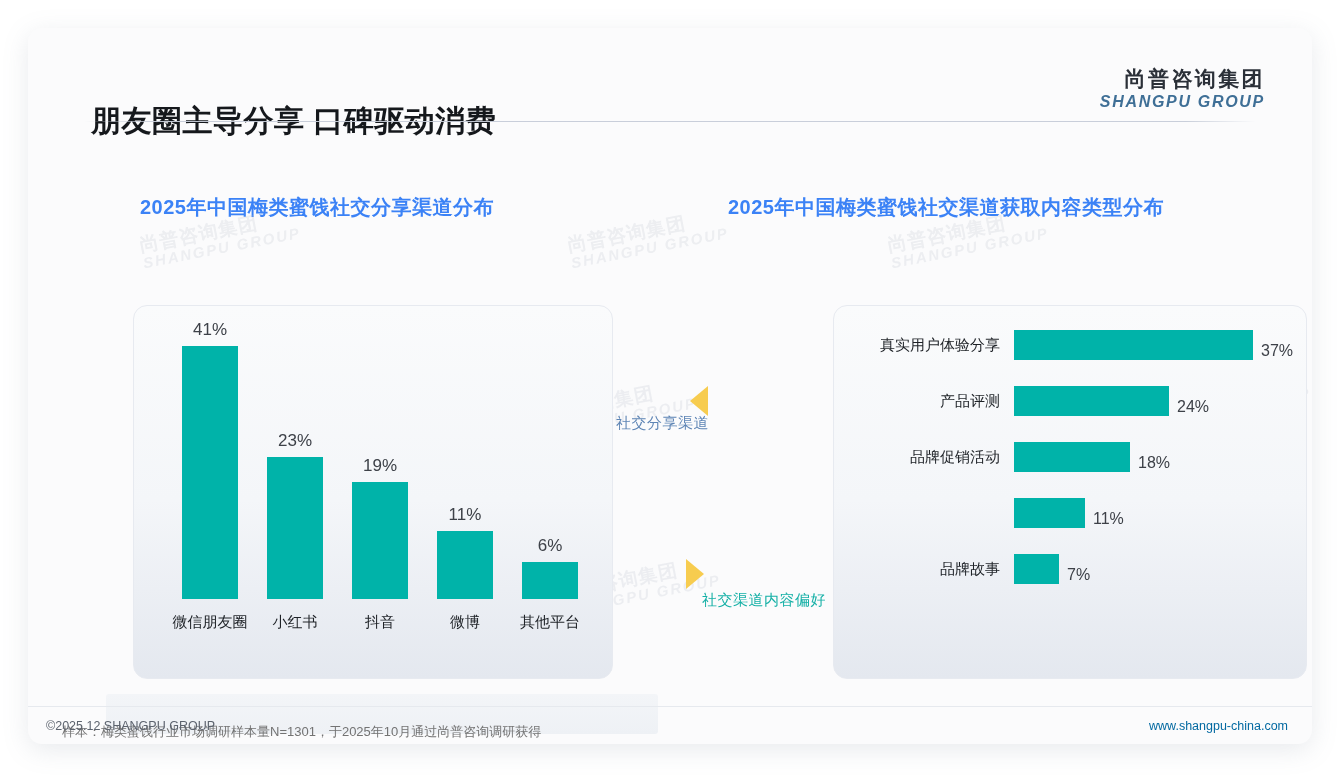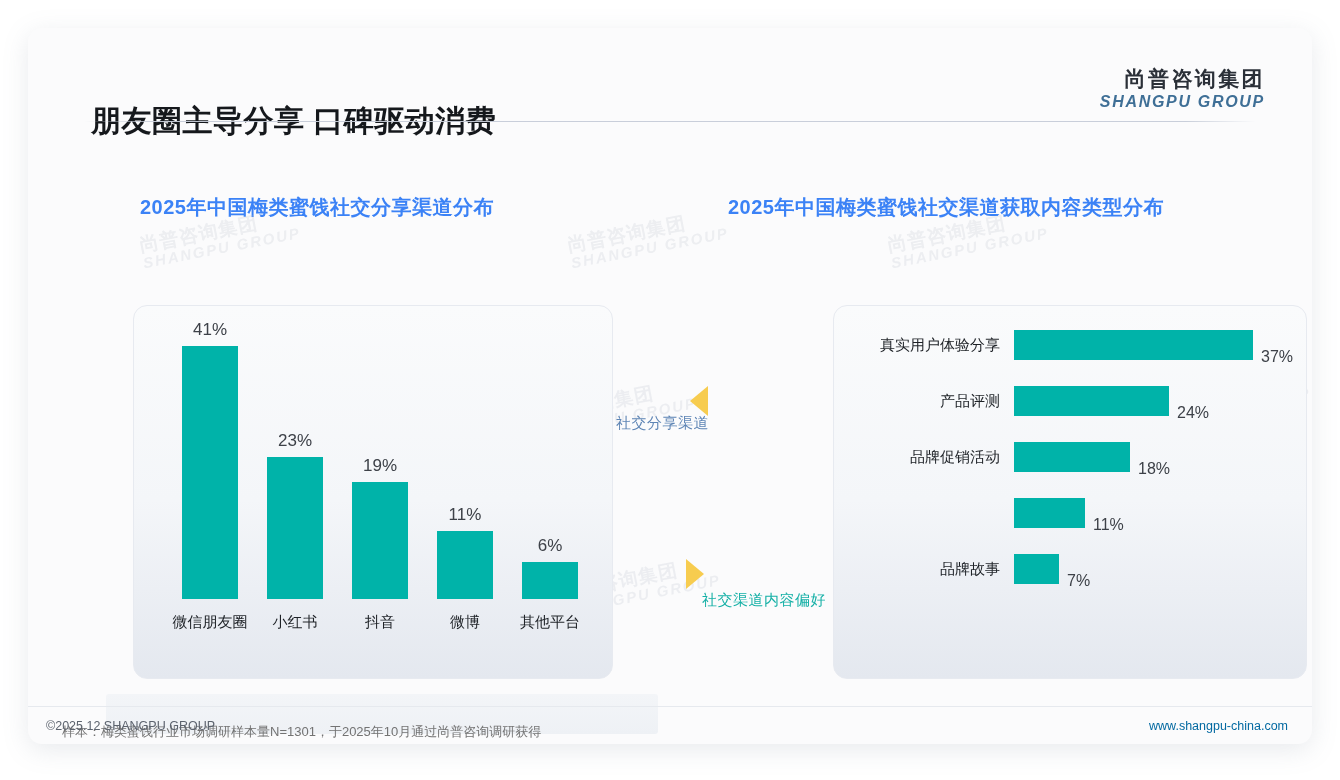--- a/index.html
+++ b/index.html
@@ -174,21 +174,21 @@
     height: 30px;
   }
   .bar-fill {
     position: absolute;
     left: 0; top: 0;
     height: 30px;
     background: #00b3a9;
   }
   .bar-val {
     position: absolute;
-    top: 12px;
+    top: 6px;
     height: 30px;
     line-height: 30px;
     font-size: 16px;
     color: #3d4148;
     white-space: nowrap;
   }
 
   
   .annot { position: absolute; white-space: nowrap; }
   .annot-text {

